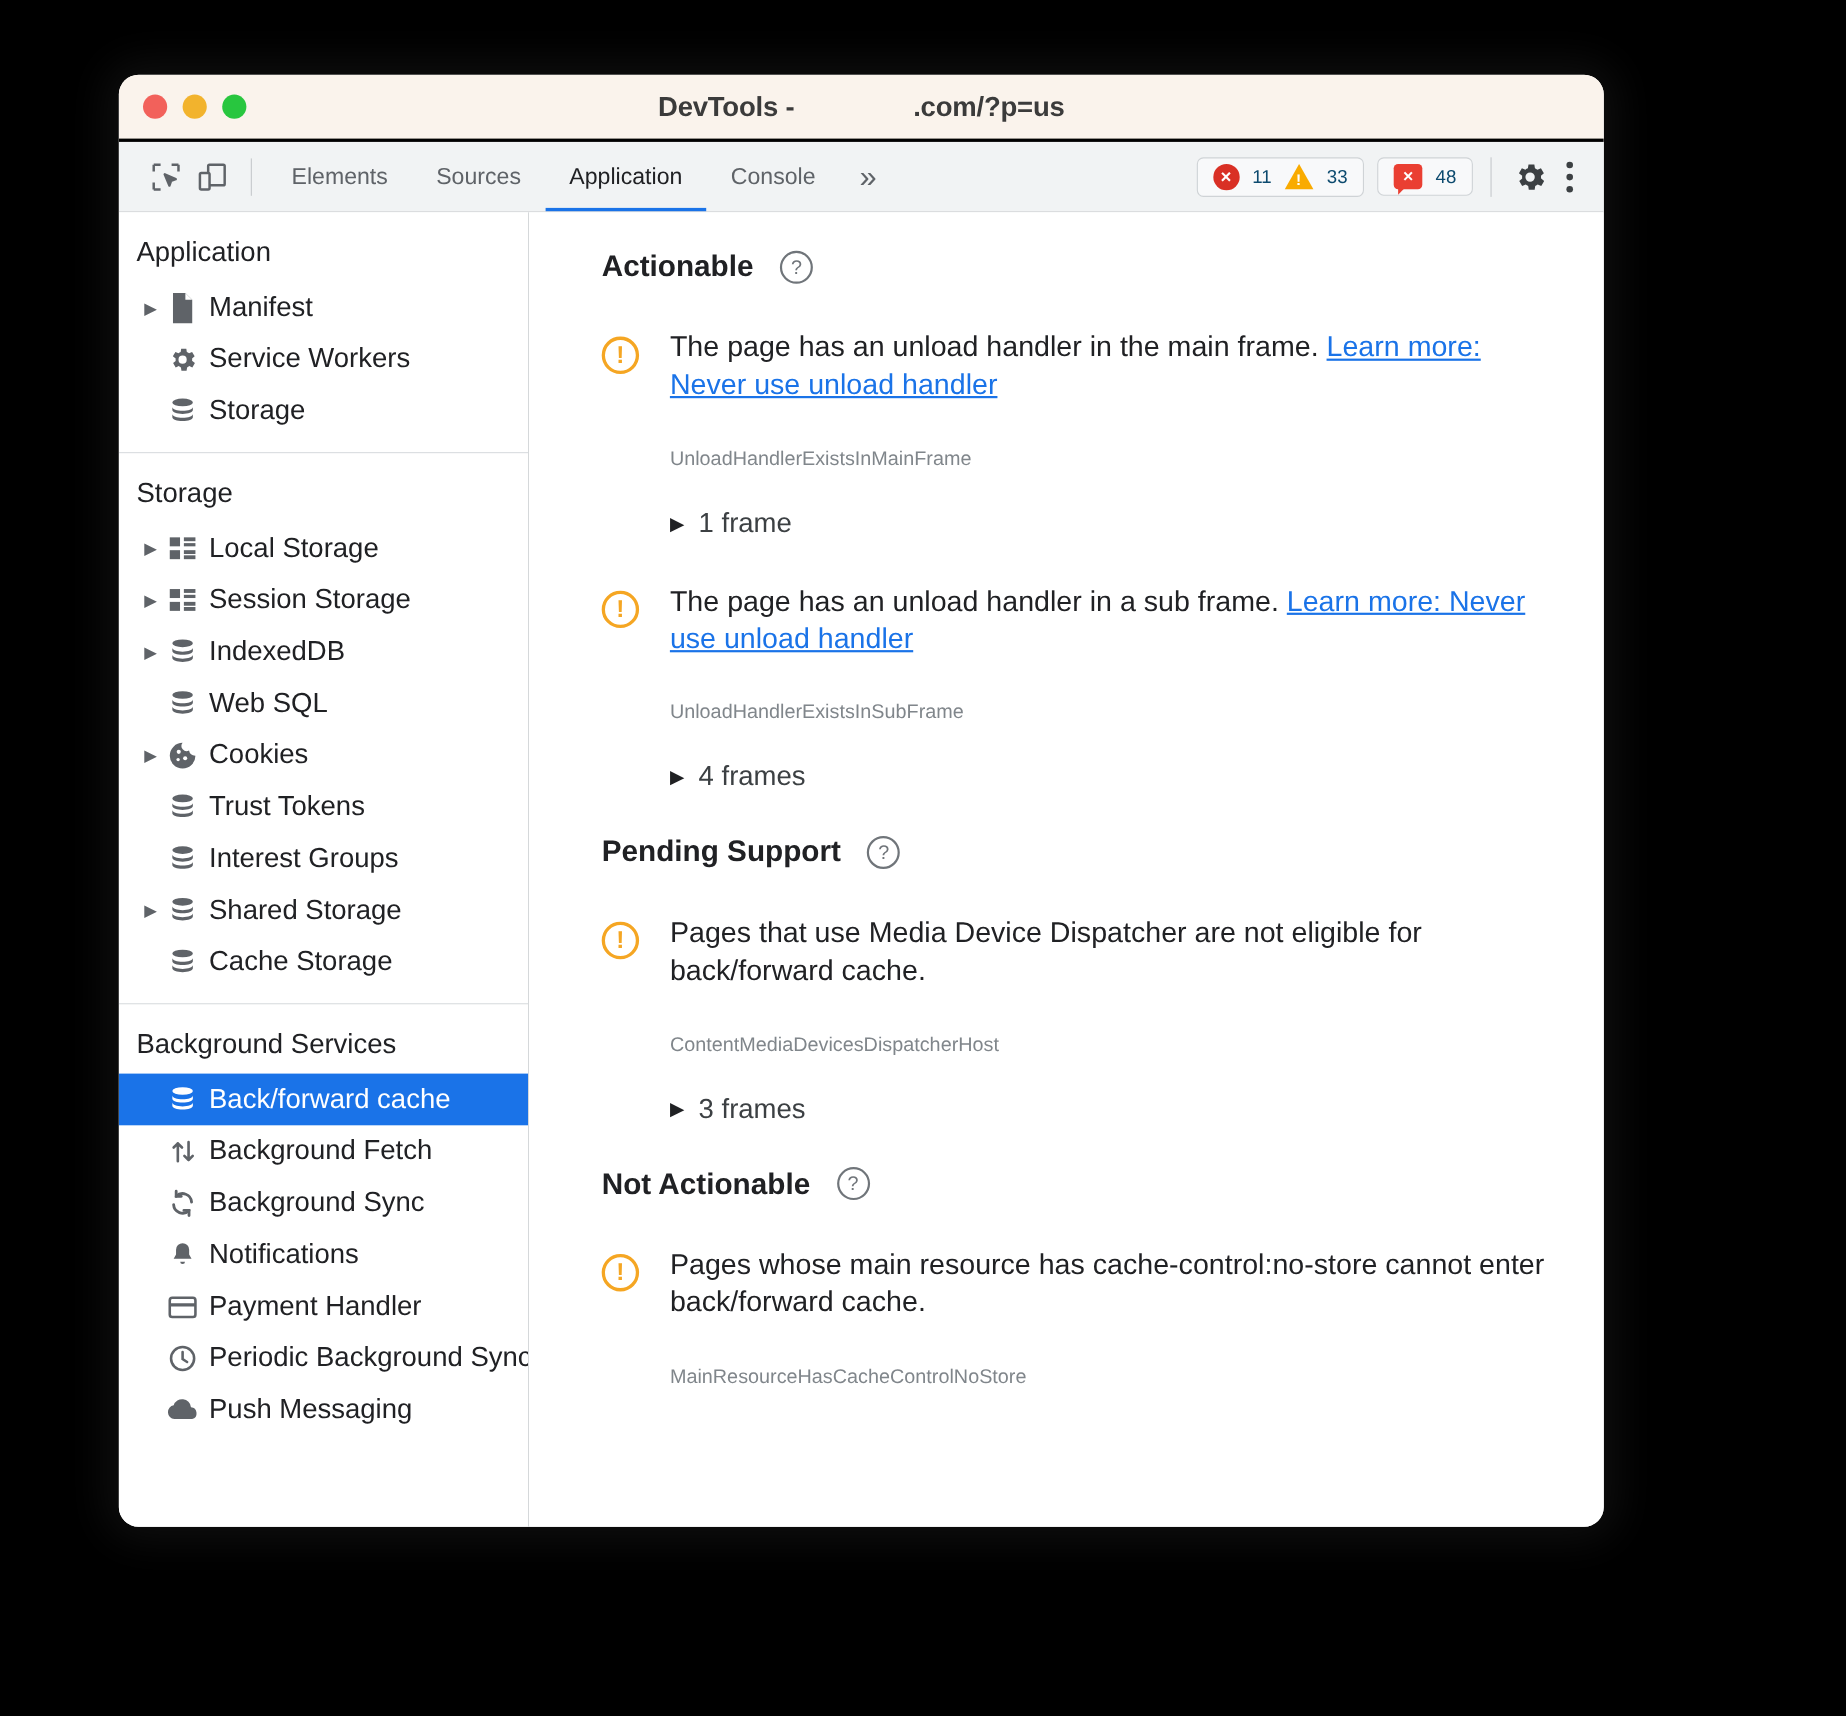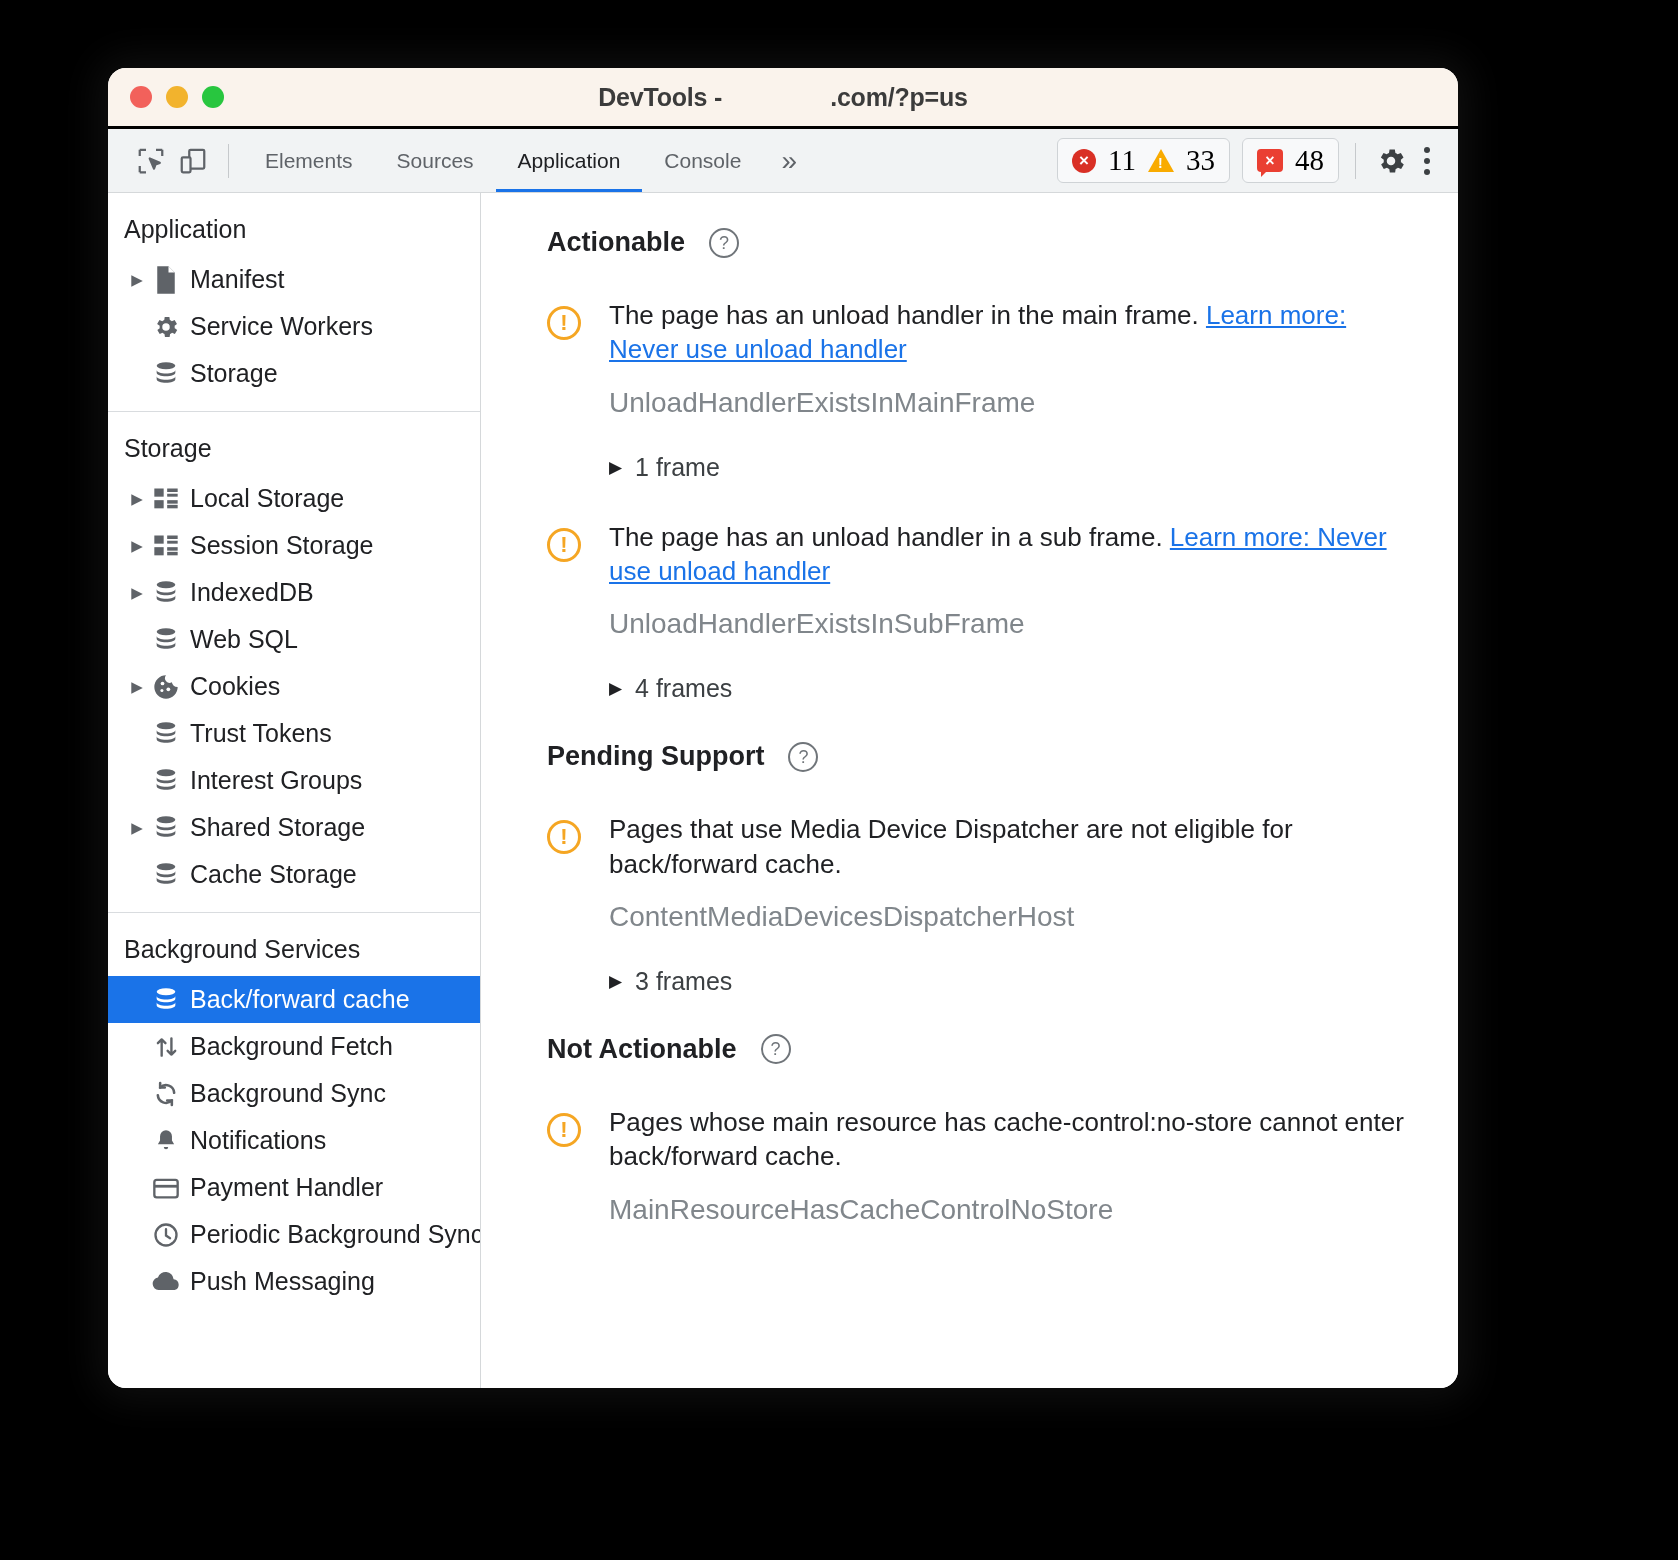--- a/index.html
+++ b/index.html
@@ -112,23 +112,22 @@
     display: flex;
     align-items: center;
     gap: 12px;
     border: 1px solid #cfd3d6;
     border-radius: 6px;
     padding: 5px 14px;
     background: #f8f9fa;
     margin-right: 12px;
   }
   .badge-num {
-    font-size: 29px;
-    color: #000000;
-    font-family: Liberation Serif, serif;
+    font-size: 17px;
+    color: #0c4a6e;
   }
   .icon-err {
     width: 24px; height: 24px;
     border-radius: 50%;
     background: #d93025;
     color: #fff;
     font-size: 17px;
     font-weight: bold;
     display: flex; align-items: center; justify-content: center;
     line-height: 1;
@@ -289,23 +288,23 @@
     font-size: 26px;
     line-height: 1.32;
     color: #202124;
     max-width: 820px;
   }
   .issue-text a {
     color: #1a73e8;
     text-decoration: underline;
   }
   .reason-code {
-    font-size: 28px;
+    font-size: 18px;
     color: #80868b;
-    margin-top: 20px;
+    margin-top: 40px;
   }
   .frames-row {
     display: flex;
     align-items: center;
     gap: 13px;
     margin-top: 34px;
     margin-bottom: 28px;
     font-size: 25px;
     color: #3c4043;
   }

